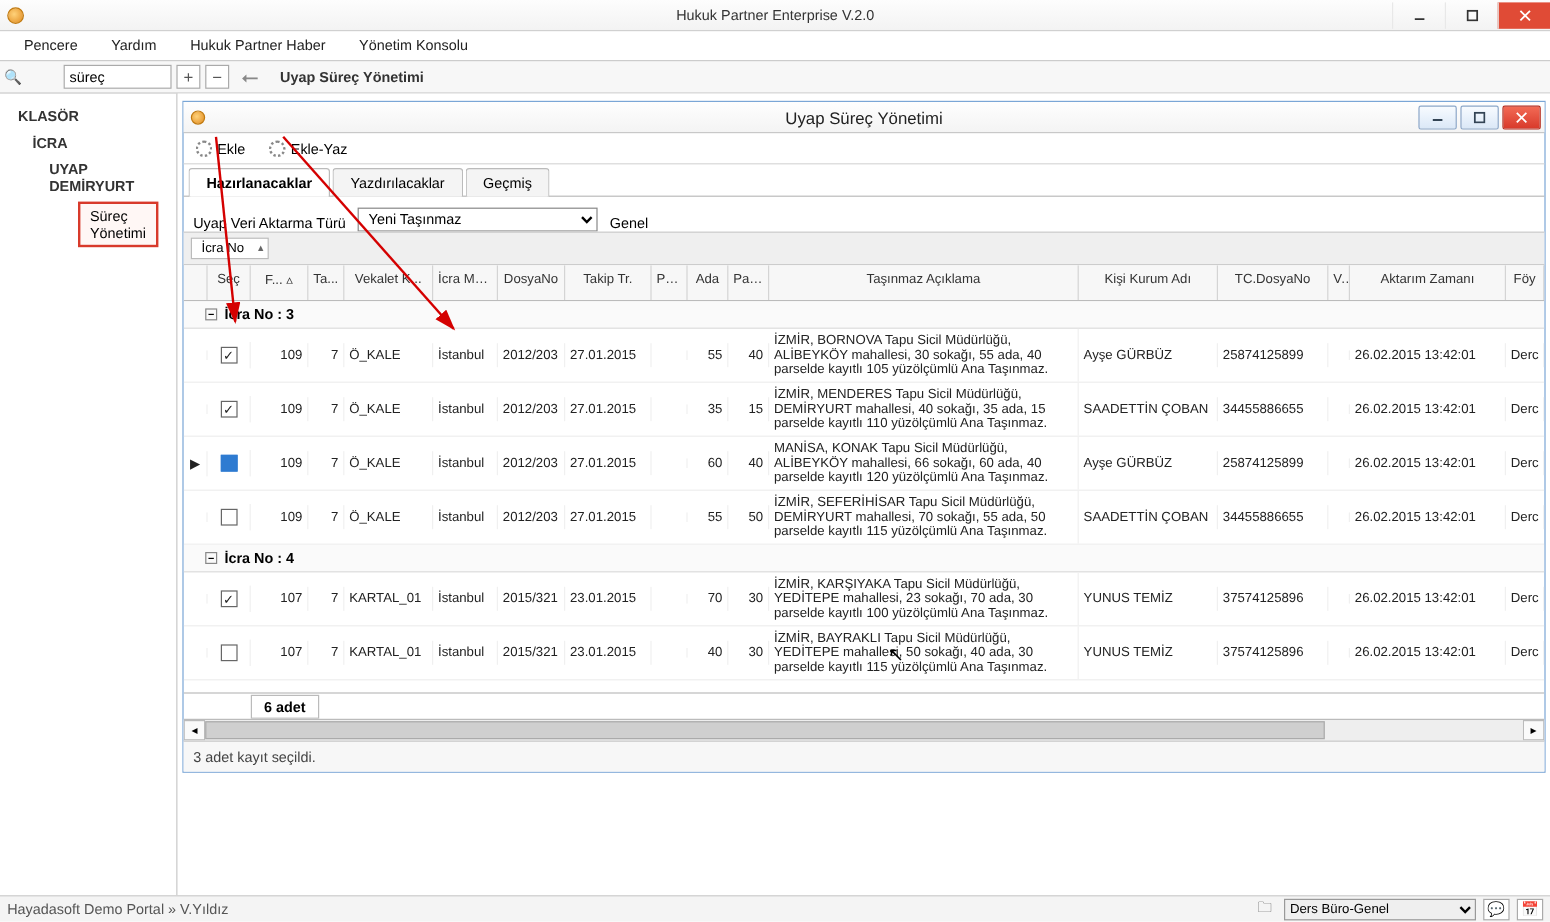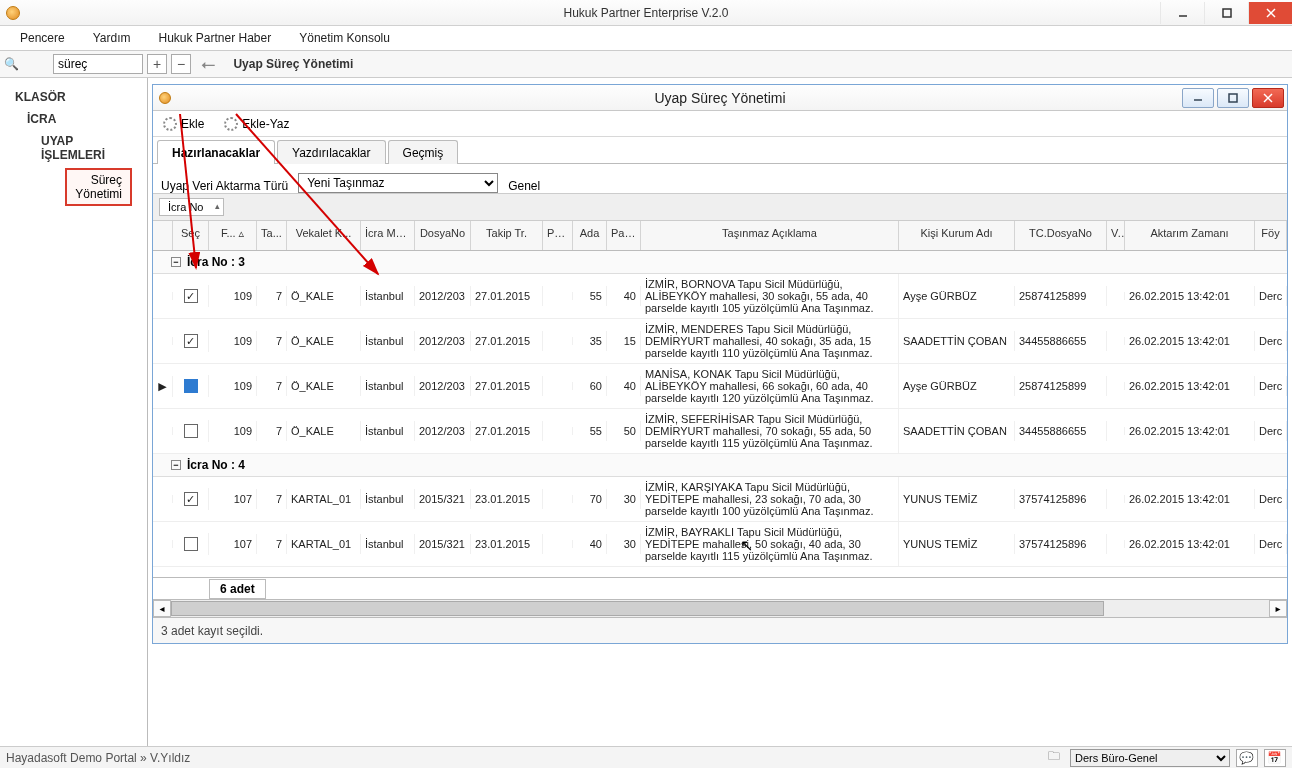--- a/index.html
+++ b/index.html
@@ -22,21 +22,21 @@
 .search-wrap input { width: 90px; height:20px; border:1px solid #aaa; padding:0 4px;margin-left:35px; }
 .sq-btn { width:20px; height:20px; border:1px solid #aaa; background:#fff; margin-left:4px; display:flex; align-items:center; justify-content:center; font-size:14px; color:#555; }
 .back-arrow { margin:0 10px; color:#888; font-size:18px; }
 .crumb-bar { flex:1; height:100%; display:flex; align-items:center; padding-left:8px; font-weight:bold; color:#333; }
 
 .main { display:flex; height: calc(100% - 26px - 24px - 28px - 22px); }
 .sidebar { width: 190px; border-right:1px solid #bbb; padding:8px 9px; }
 .sidebar .node { padding:4px 6px; font-weight:bold; color:#333; }
 .sidebar .node.lvl1 { padding-left:18px; }
 .sidebar .node.lvl2 { padding-left:32px; }
-.sidebar .leaf { margin:2px 6px 2px 56px; padding:3px 8px; font-weight:normal; border:2px solid #d83a2b; background:#fff7f5;text-align:right; }
+.sidebar .leaf { margin:2px 6px 2px 56px; padding:3px 8px; font-weight:normal; border:2px solid #d83a2b; background:#fff7f5; }
 
 .content { flex:1; background:#fff; padding:6px 4px 4px 4px; position:relative; }
 .inner-window { border:1px solid #7aa6d6; background:#fff; height: 560px; display:flex; flex-direction:column; }
 .inner-title { height:26px; background:linear-gradient(#fefefe,#f4f4f4); border-bottom:1px solid #c8c8c8; display:flex; align-items:center; position:relative; }
 .inner-title .app-icon { width:12px; height:12px; border-radius:50%; background: radial-gradient(circle at 40% 40%, #ffd27a, #e08a1f); margin:0 6px; border:1px solid #c07a10; }
 .inner-title .t { position:absolute; left:50%; transform:translateX(-50%); font-size:14px; color:#222; }
 .inner-title .win-controls { margin-left:auto; display:flex; }
 .inner-title .ibtn { width:32px; height:20px; border:1px solid #8aa6c8; background:linear-gradient(#f7fbff,#dbe8f7); margin-right:3px; display:flex; align-items:center; justify-content:center; border-radius:2px; }
 .inner-title .ibtn.close { background:linear-gradient(#f26a55,#d83a2b); border-color:#b52a1c; color:#fff; }
 
@@ -134,21 +134,21 @@
   <div class="sq-btn">+</div>
   <div class="sq-btn">−</div>
   <div class="back-arrow">⭠</div>
   <div class="crumb-bar">Uyap Süreç Yönetimi</div>
 </div>
 
 <div class="main">
   <div class="sidebar">
     <div class="node">KLASÖR</div>
     <div class="node lvl1">İCRA</div>
-    <div class="node lvl2">UYAP İŞLEMLERİ</div>
+    <div class="node lvl2">UYAP DEMİRYURT</div>
     <div class="leaf">Süreç Yönetimi</div>
   </div>
 
   <div class="content">
     <div class="inner-window">
 
       <div class="inner-title">
         <div class="app-icon"></div>
         <div class="t">Uyap Süreç Yönetimi</div>
         <div class="win-controls">

